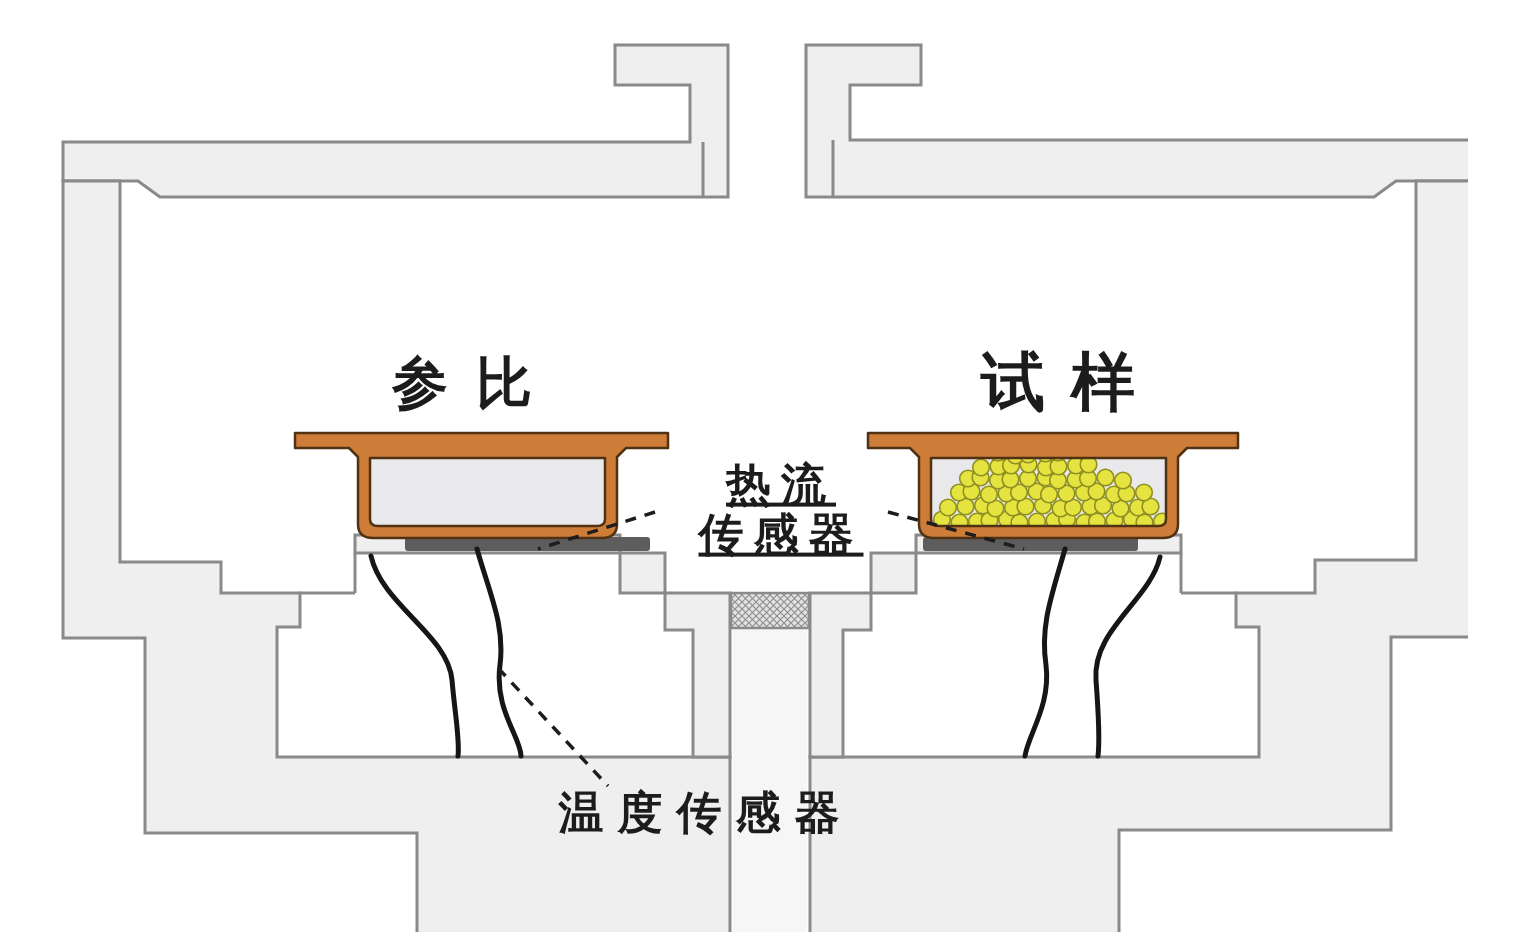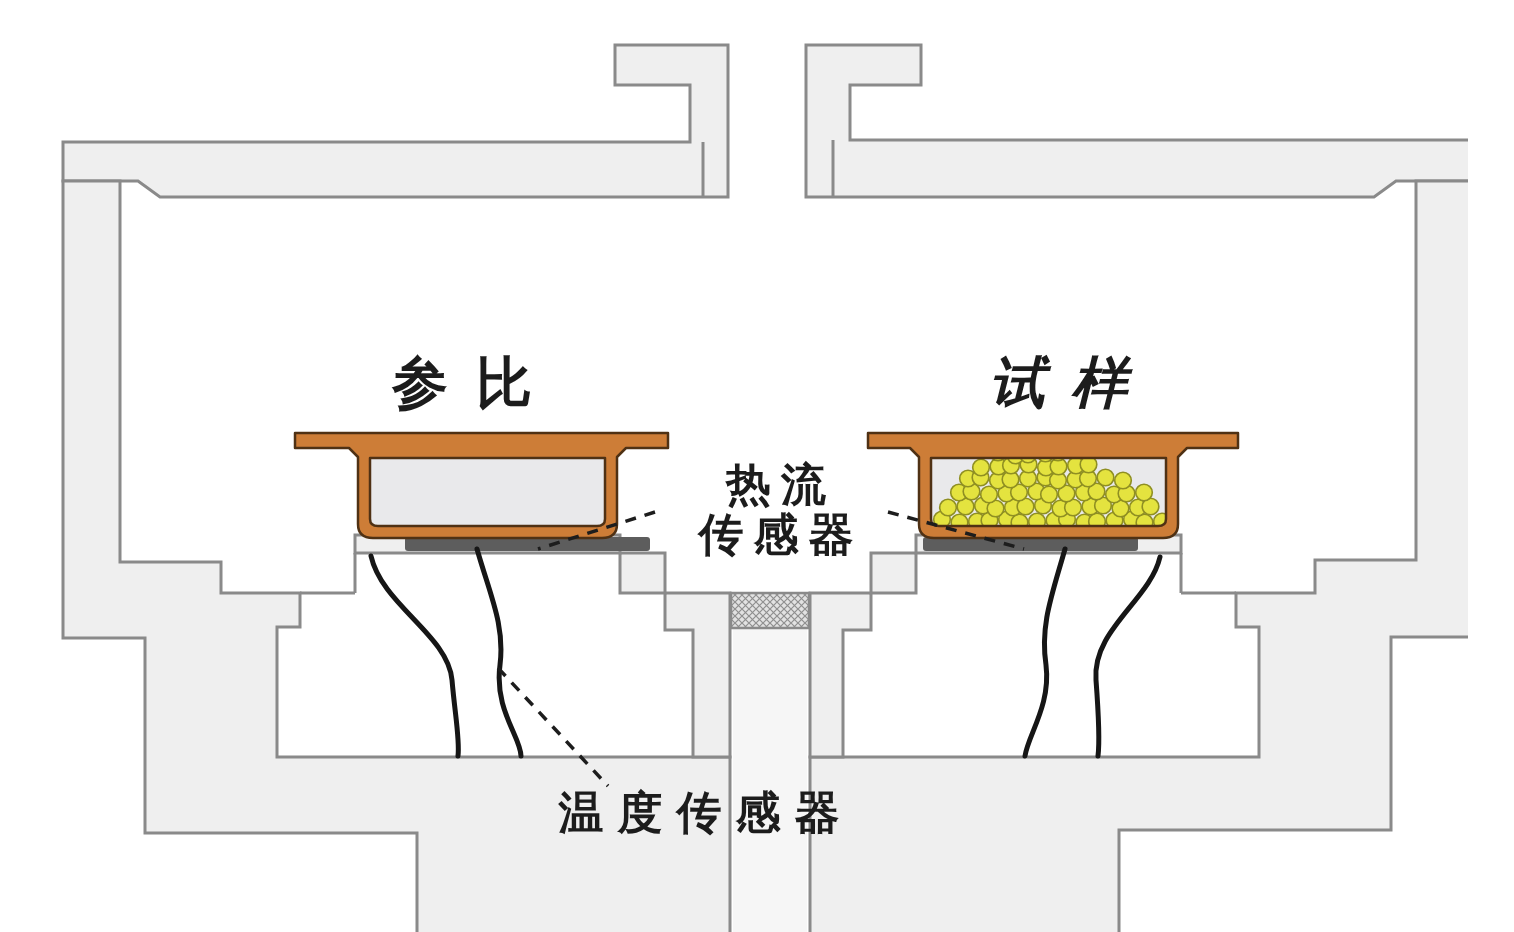--- a/index.html
+++ b/index.html
@@ -14,22 +14,22 @@
   .diagram-label{
     position:absolute;
     transform:translate(-50%,-50%);
     color:var(--text,#1c1c1c);
     white-space:nowrap;
     text-align:center;
     font-weight:600;
     line-height:1.12;
   }
   .lbl-reference{left:462px;top:382px;font-size:56px;letter-spacing:28px;text-indent:28px;}
-  .lbl-sample{left:1058px;top:382px;font-size:56px;letter-spacing:26px;text-indent:26px;font-style:italic;}
-  .lbl-heatflow{left:781px;top:510px;font-size:45px;letter-spacing:10px;}
+  .lbl-sample{left:1058px;top:382px;font-size:64px;letter-spacing:26px;text-indent:26px;}
+  .lbl-heatflow{left:781px;top:510px;font-size:45px;letter-spacing:10px;text-decoration:underline;}
   .lbl-temperature{left:706px;top:813px;font-size:45px;letter-spacing:14px;}
 </style>
 </head>
 <body>
 
 <div class="stage" style="--bg: #ffffff; --body-fill: #efefef; --outline: #8a8a8a; --tube-fill: #f6f6f6; --hatch-fill: #e2e2e2; --hatch-line: #8f8f8f; --crucible-orange: #cd7d37; --crucible-edge: #4f3114; --crucible-interior: #e9e9eb; --sensor-plate: #5d5d5d; --bead-fill: #e4e33f; --bead-edge: #8f8f22; --wire: #161616; --annotation: #1d1d1d; --text: #1c1c1c;">
 
 <svg width="1514" height="932" viewBox="0 0 1514 932">
   <defs>
     <pattern id="crosshatch" width="7" height="7" patternUnits="userSpaceOnUse">

